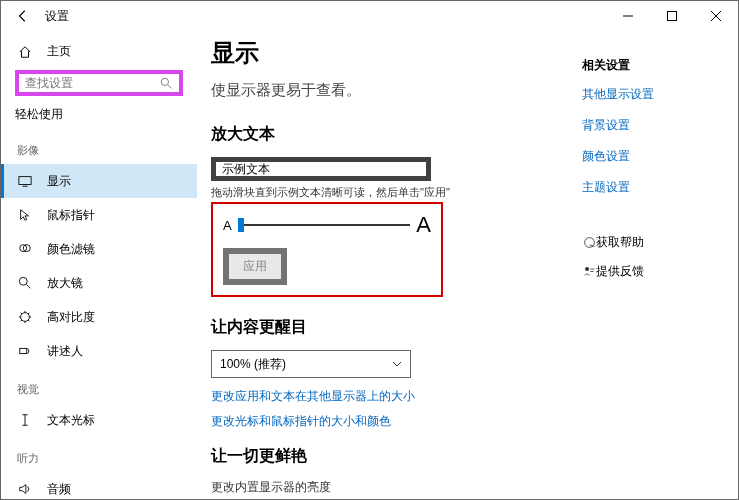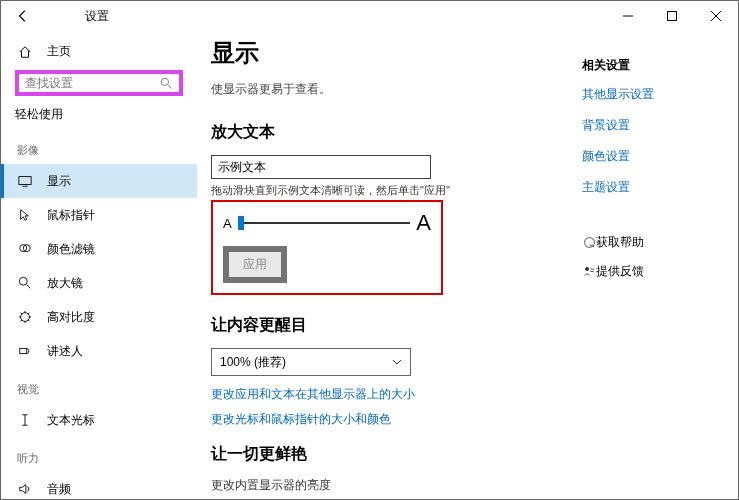--- a/index.html
+++ b/index.html
@@ -13,21 +13,20 @@
     overflow: hidden;
     position: relative;
     border: 1px solid #666;
   }
   
   .titlebar {
     display: flex;
     align-items: center;
     height: 30px;
     padding-left: 14px;
-    gap: 40px;
   }
   .titlebar .back {
     width: 16px; height: 16px;
     display: flex; align-items: center; justify-content: center;
     margin-right: 14px;
   }
   .titlebar .title { font-size: 12px; }
   .winctrl {
     position: absolute;
     top: 0; right: 0;
@@ -95,27 +94,27 @@
   .main {
     flex: 1;
     padding: 6px 4px 0 14px;
     overflow-y: auto;
     position: relative;
   }
   .main h1 {
     font-size: 24px; font-weight: 600; margin-bottom: 12px;
   }
   .main .desc {
-    color: #444; font-size: 12px; margin-bottom: 24px;
+    color: #444; font-size: 15px; margin-bottom: 24px;
   }
   .main h2 {
     font-size: 16px; font-weight: 600; margin: 10px 0 12px 0;
   }
   .sample-box {
-    border: 1px solid #404040;
+    border: 5px solid #404040;
     width: 220px; height: 24px;
     display:flex; align-items:center; padding:0 6px;
     font-size: 12px;
     margin-bottom: 4px;
   }
   .hint {
     font-size: 11px; color: #333; margin-bottom: 2px;
   }
   .highlight-box {
     border: 2px solid #d40000;

